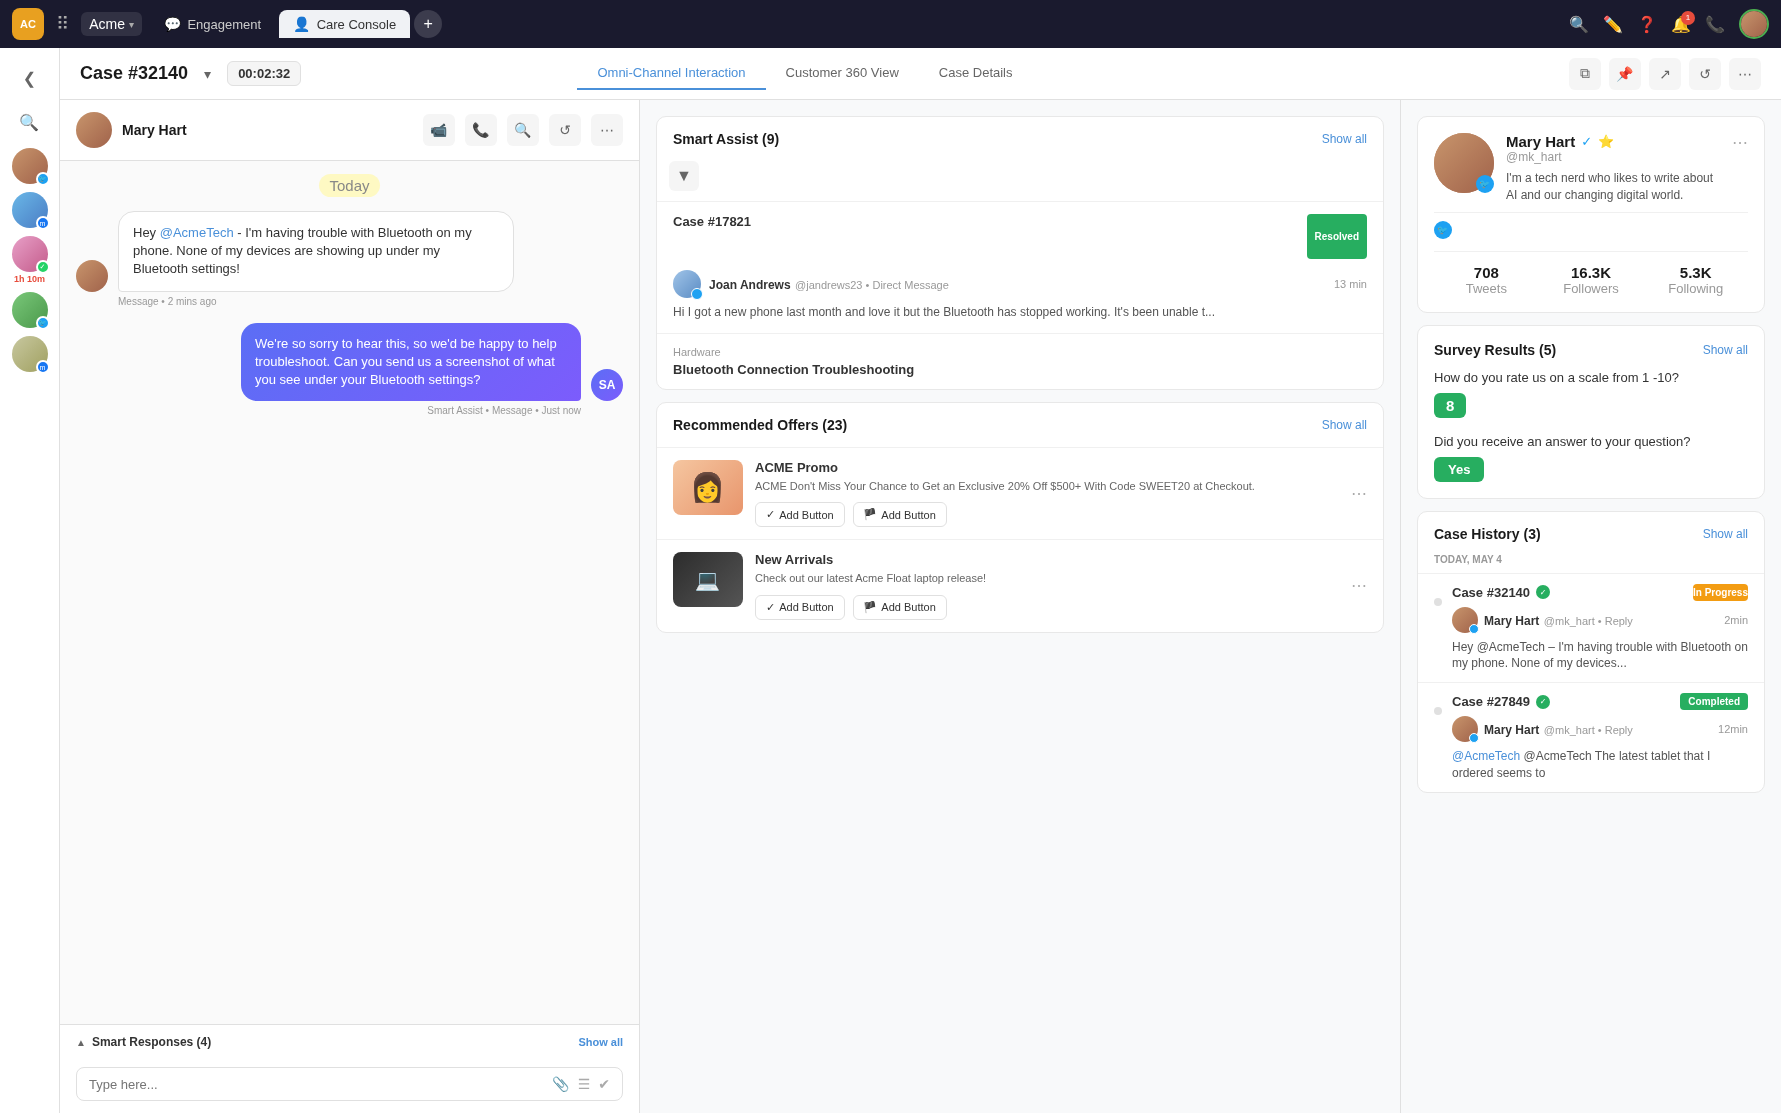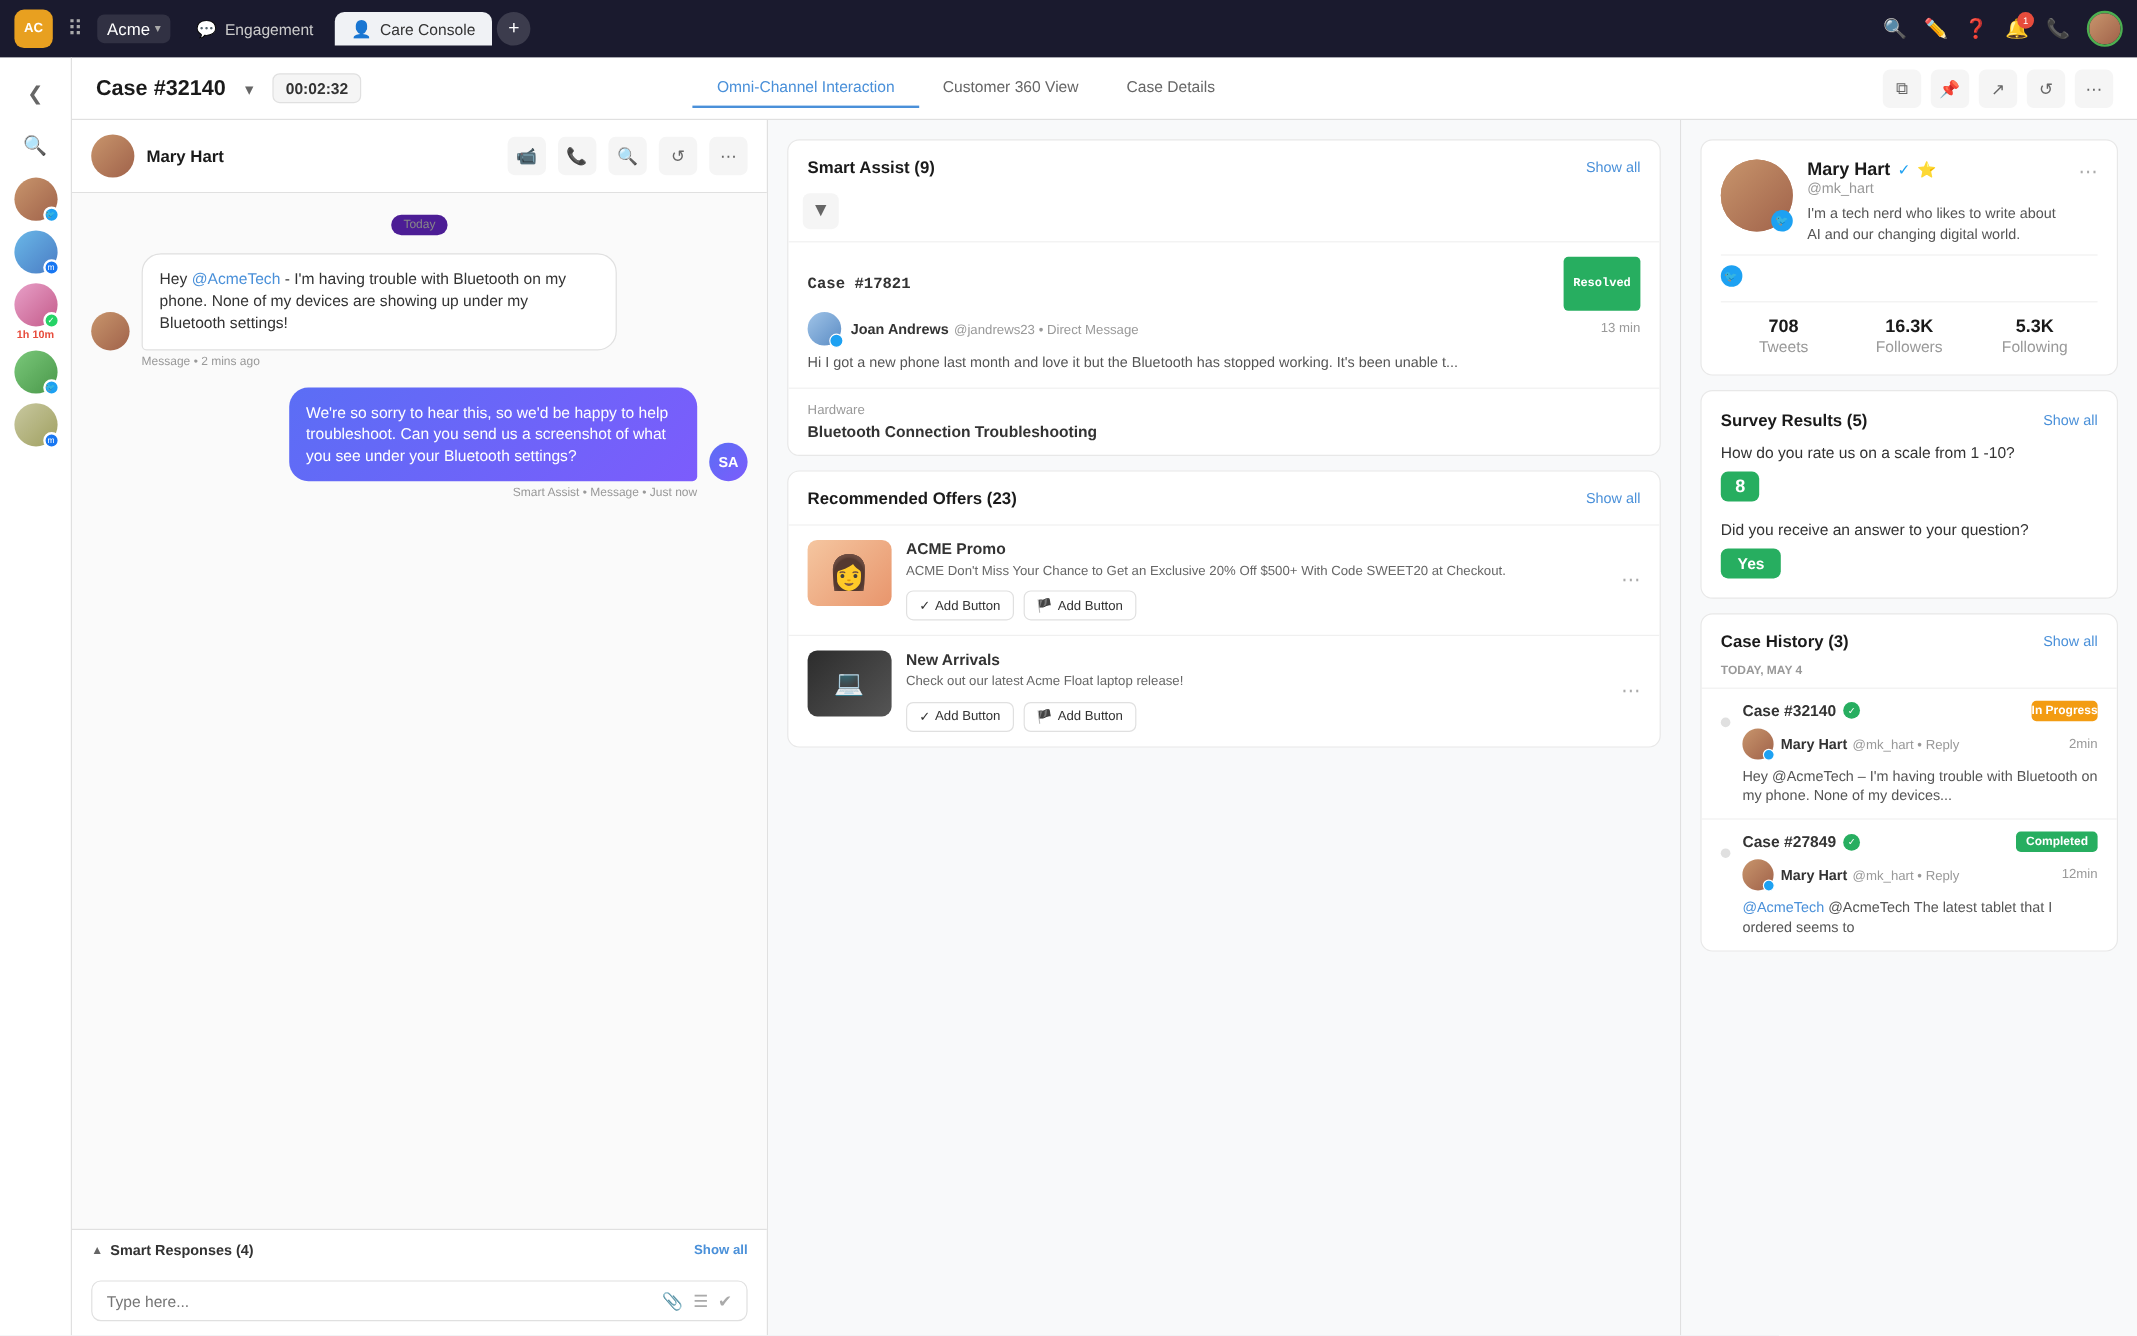--- a/index.html
+++ b/index.html
@@ -78,21 +78,21 @@
       width: 580px; background: white; border-right: 1px solid #e0e0e0;
       display: flex; flex-direction: column;
     }
     .chat-header { display: flex; align-items: center; padding: 12px 16px; border-bottom: 1px solid #e0e0e0; gap: 10px; }
     .chat-avatar { width: 36px; height: 36px; border-radius: 50%; background: linear-gradient(135deg, #c8956c, #a0624a); flex-shrink: 0; }
     .chat-name { font-weight: 600; font-size: 14px; color: #1a1a1a; flex: 1; }
     .chat-action-btn { width: 32px; height: 32px; border-radius: 6px; background: #f5f5f5; display: flex; align-items: center; justify-content: center; cursor: pointer; color: #666; font-size: 14px; }
 
     .chat-messages { flex: 1; overflow-y: auto; padding: 16px; display: flex; flex-direction: column; gap: 16px; background: #fafafa; }
     .date-divider { text-align: center; }
-    .date-chip { background: #4c1d95; border-radius: 12px; padding: 3px 10px; font-size: 10px; color: #888; cursor: pointer; }
+    .date-chip { background: #fef9c3; border-radius: 12px; padding: 3px 10px; font-size: 15px; color: #888; cursor: pointer; }
 
     .msg-received { display: flex; gap: 10px; align-items: flex-end; max-width: 80%; }
     .msg-avatar { width: 32px; height: 32px; border-radius: 50%; background: linear-gradient(135deg, #c8956c, #a0624a); flex-shrink: 0; }
     .msg-bubble-received { background: white; border: 1px solid #e0e0e0; border-radius: 16px 16px 16px 4px; padding: 12px 14px; font-size: 13px; color: #333; line-height: 1.4; }
     .msg-time { font-size: 10px; color: #999; margin-top: 4px; padding-left: 42px; }
 
     .msg-sent-wrap { display: flex; flex-direction: column; align-items: flex-end; }
     .msg-sent-row { display: flex; gap: 10px; align-items: flex-end; justify-content: flex-end; }
     .msg-bubble-sent { background: linear-gradient(135deg, #5b6ef5, #7c5cfc); border-radius: 16px 16px 4px 16px; padding: 12px 14px; font-size: 13px; color: white; line-height: 1.4; max-width: 340px; }
     .msg-sent-avatar { width: 32px; height: 32px; border-radius: 50%; background: linear-gradient(135deg, #5b6ef5, #7c5cfc); flex-shrink: 0; display: flex; align-items: center; justify-content: center; color: white; font-size: 12px; font-weight: bold; }
@@ -118,21 +118,21 @@
     .section-card { background: white; border-radius: 10px; border: 1px solid #e8e8e8; overflow: hidden; }
     .section-header { display: flex; align-items: center; padding: 14px 16px; }
     .section-title { font-size: 14px; font-weight: 700; color: #1a1a1a; }
     .section-show-all { margin-left: auto; font-size: 12px; color: #4a90d9; cursor: pointer; }
 
     .search-bar { display: flex; align-items: center; padding: 0 12px 10px; gap: 8px; }
     .search-input { flex: 1; border: 1px solid #e0e0e0; border-radius: 6px; padding: 7px 10px; font-size: 12px; color: #999; outline: none; }
     .filter-btn { width: 30px; height: 30px; border-radius: 6px; background: #f5f5f5; display: flex; align-items: center; justify-content: center; cursor: pointer; color: #666; }
 
     .case-item { padding: 12px 16px; border-top: 1px solid #f0f0f0; }
-    .case-item-header { display: flex; align-items: center; gap: 8px; margin-bottom: 1px; font-family: Liberation Mono, monospace; }
+    .case-item-header { display: flex; align-items: flex-start; gap: 8px; margin-bottom: 11px; }
     .case-id { font-size: 13px; font-weight: 600; color: #333; }
     .resolved-badge { background: #27ae60; color: white; font-size: 10px; padding: 17px 8px; border-radius: 4px; font-weight: 600; margin-left: auto; }
     .case-agent-row { display: flex; align-items: center; gap: 8px; margin-bottom: 6px; }
     .case-agent-avatar { width: 28px; height: 28px; border-radius: 50%; background: linear-gradient(135deg, #a0c4e8, #5b8cc4); flex-shrink: 0; position: relative; }
     .case-agent-badge { position: absolute; bottom: -2px; right: -2px; width: 12px; height: 12px; background: #1da1f2; border-radius: 50%; border: 1px solid white; }
     .case-agent-name { font-size: 12px; font-weight: 600; color: #333; }
     .case-agent-handle { font-size: 11px; color: #999; }
     .case-time { font-size: 11px; color: #999; margin-left: auto; }
     .case-preview { font-size: 12px; color: #555; line-height: 1.4; }
 

